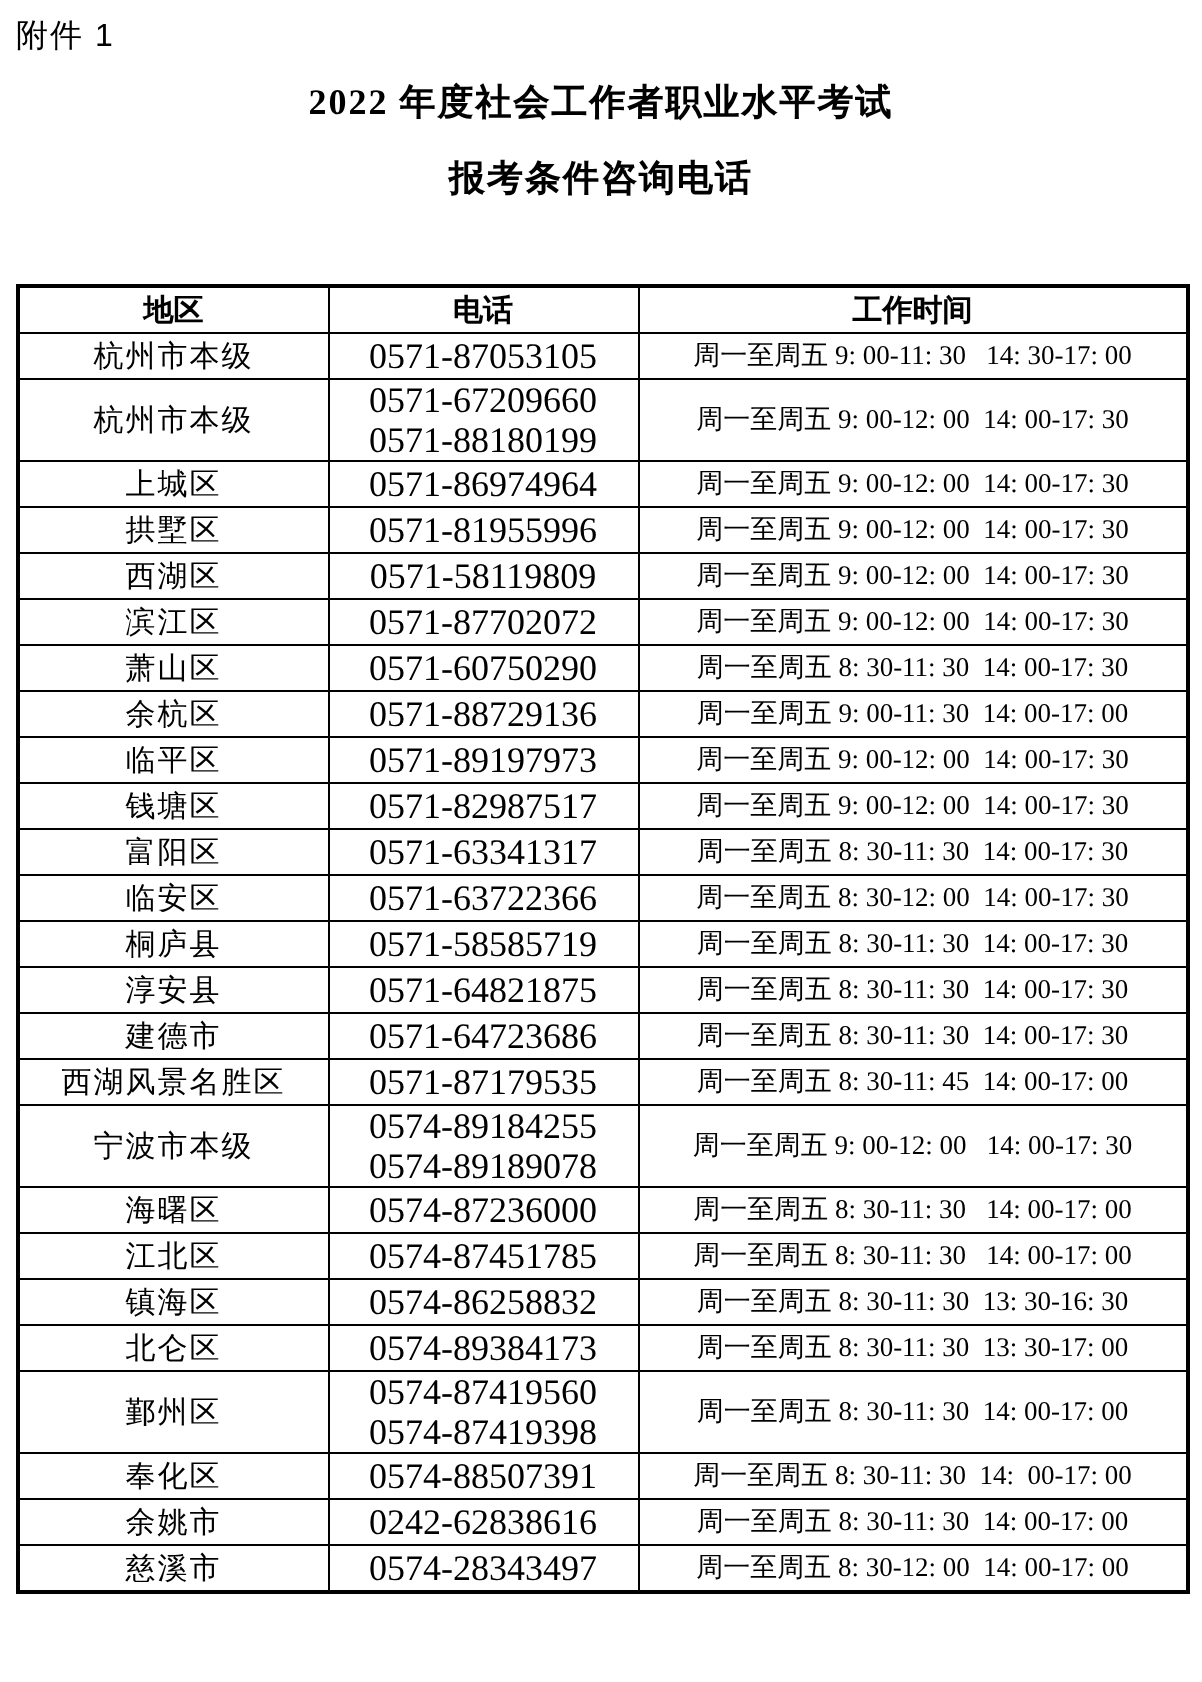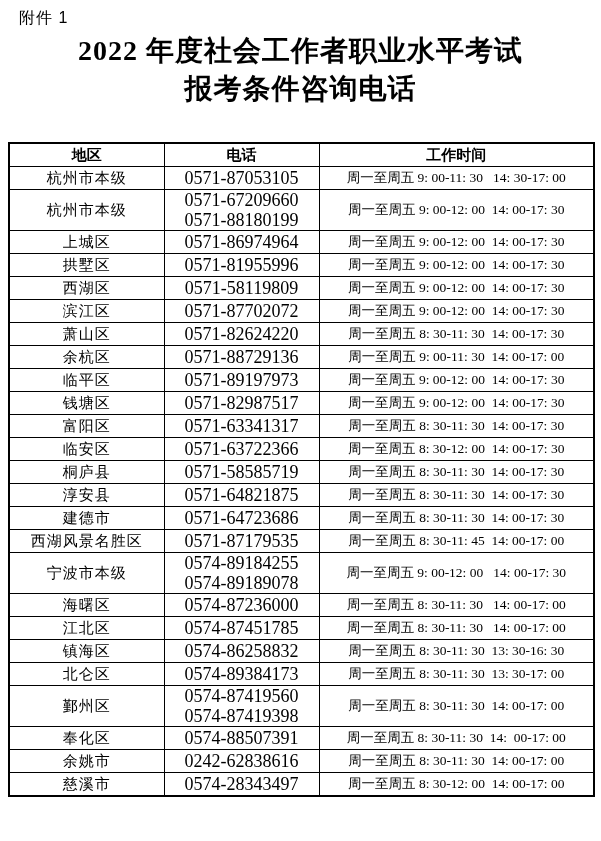--- a/index.html
+++ b/index.html
@@ -6,32 +6,32 @@
   body {
     width: 601px; height: 841px;
     background: #ffffff;
     color: #000000;
     font-family: "Liberation Serif", serif;
     position: relative;
     overflow: hidden;
   }
   .attachment {
     position: absolute;
-    left: 19px; top: 8px;
+    left: 8px; top: 8px;
     font-size: 16px;
     font-family: "Liberation Sans", sans-serif;
     letter-spacing: 1px;
   }
   .title {
     position: absolute;
     top: 32px; left: 0;
     width: 100%;
     text-align: center;
     font-weight: bold;
-    font-size: 28px;
+    font-size: 18px;
     line-height: 38px;
     font-family: "Liberation Serif", serif;
     letter-spacing: 1px;
   }
   table.contact {
     position: absolute;
     left: 8px; top: 142px;
     width: 585px;
     border-collapse: collapse;
     table-layout: fixed;
@@ -122,21 +122,21 @@
           <td class="phone">0571-58119809</td>
           <td class="hours">周一至周五 9: 00-12: 00  14: 00-17: 30</td>
         </tr>
         <tr>
           <td class="region">滨江区</td>
           <td class="phone">0571-87702072</td>
           <td class="hours">周一至周五 9: 00-12: 00  14: 00-17: 30</td>
         </tr>
         <tr>
           <td class="region">萧山区</td>
-          <td class="phone">0571-82624220</td>
+          <td class="phone">0571-60750290</td>
           <td class="hours">周一至周五 8: 30-11: 30  14: 00-17: 30</td>
         </tr>
         <tr>
           <td class="region">余杭区</td>
           <td class="phone">0571-88729136</td>
           <td class="hours">周一至周五 9: 00-11: 30  14: 00-17: 00</td>
         </tr>
         <tr>
           <td class="region">临平区</td>
           <td class="phone">0571-89197973</td>

